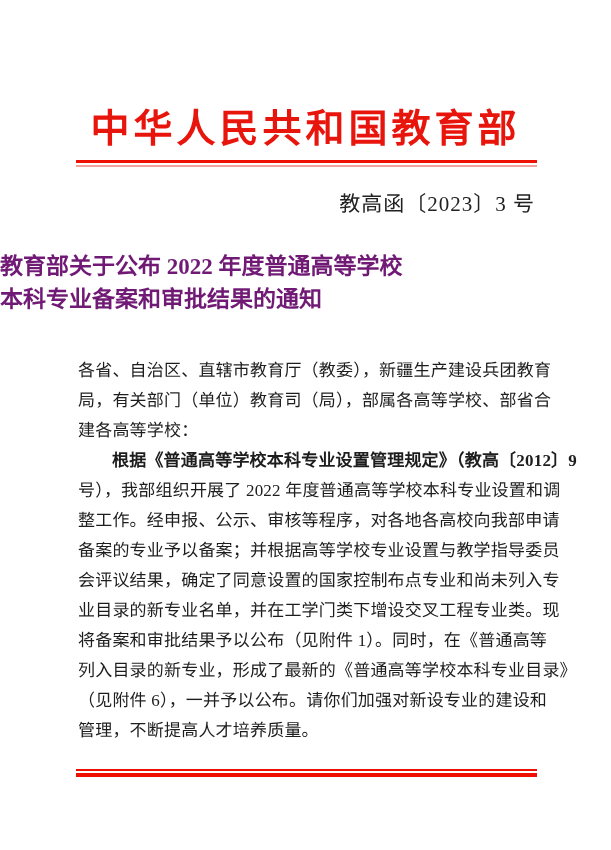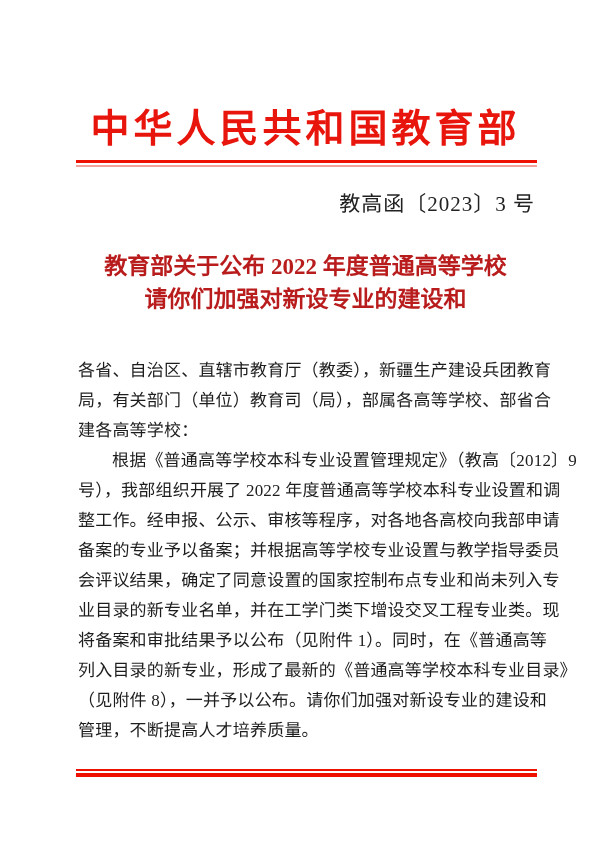--- a/index.html
+++ b/index.html
@@ -29,33 +29,33 @@
   }
   .header-rule .rule-thick{height:3px;background:var(--rule-red);}
   .header-rule .rule-gap{height:2px;}
   .header-rule .rule-thin{height:2px;background:var(--rule-light-red);}
   .doc-number{
     position:absolute;top:187px;right:76px;
     font-size:21px;color:#222222;letter-spacing:1px;white-space:nowrap;
   }
   .notice-title{
     position:absolute;top:250px;left:0;width:100%;
-    text-align:center;font-weight:bold;color:#b91c1c;
+    text-align:left;font-weight:bold;color:#701a75;
     font-size:23px;line-height:33px;
   }
   .notice-title .title-line{white-space:nowrap;}
   .body-text{
     position:absolute;top:356px;left:78px;width:462px;
     font-size:17px;line-height:30px;color:var(--text-color);
   }
   .body-line{
     white-space:nowrap;height:30px;
     letter-spacing:0.2px;
   }
-  .body-line.indent{text-indent:2em;}
+  .body-line.indent{text-indent:2em;font-weight:bold;}
   .footer-rule{
     position:absolute;top:769px;left:76px;right:74px;
   }
   .footer-rule .rule-thin{height:2px;background:var(--rule-red);}
   .footer-rule .rule-gap{height:2px;}
   .footer-rule .rule-thick{height:4px;background:var(--rule-red);}
 </style>
 </head>
 <body>
 
@@ -66,36 +66,36 @@
   <div class="header-rule">
     <div class="rule-thick"></div>
     <div class="rule-gap"></div>
     <div class="rule-thin"></div>
   </div>
 
   <div class="doc-number">教高函〔2023〕3 号</div>
 
   <div class="notice-title">
     <div class="title-line">教育部关于公布 2022 年度普通高等学校</div>
-    <div class="title-line">请你们加强对新设专业的建设和</div>
+    <div class="title-line">本科专业备案和审批结果的通知</div>
   </div>
 
   <div class="body-text">
     <div class="body-line">各省、自治区、直辖市教育厅（教委），新疆生产建设兵团教育</div>
     <div class="body-line">局，有关部门（单位）教育司（局），部属各高等学校、部省合</div>
     <div class="body-line">建各高等学校：</div>
     <div class="body-line indent">根据《普通高等学校本科专业设置管理规定》（教高〔2012〕9</div>
     <div class="body-line">号），我部组织开展了 2022 年度普通高等学校本科专业设置和调</div>
     <div class="body-line">整工作。经申报、公示、审核等程序，对各地各高校向我部申请</div>
     <div class="body-line">备案的专业予以备案；并根据高等学校专业设置与教学指导委员</div>
     <div class="body-line">会评议结果，确定了同意设置的国家控制布点专业和尚未列入专</div>
     <div class="body-line">业目录的新专业名单，并在工学门类下增设交叉工程专业类。现</div>
     <div class="body-line">将备案和审批结果予以公布（见附件 1）。同时，在《普通高等</div>
     <div class="body-line">列入目录的新专业，形成了最新的《普通高等学校本科专业目录》</div>
-    <div class="body-line">（见附件 8），一并予以公布。请你们加强对新设专业的建设和</div>
+    <div class="body-line">（见附件 6），一并予以公布。请你们加强对新设专业的建设和</div>
     <div class="body-line">管理，不断提高人才培养质量。</div>
   </div>
 
   <div class="footer-rule">
     <div class="rule-thin"></div>
     <div class="rule-gap"></div>
     <div class="rule-thick"></div>
   </div>
 
 </div>

